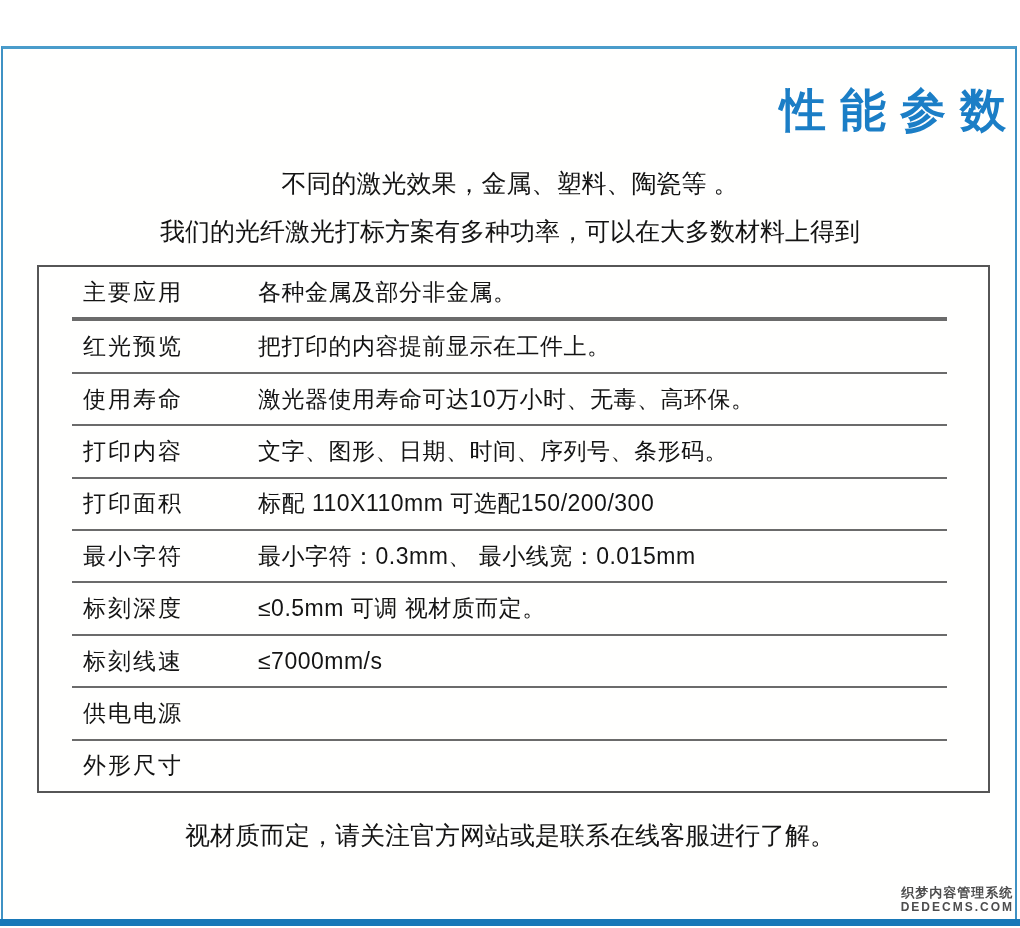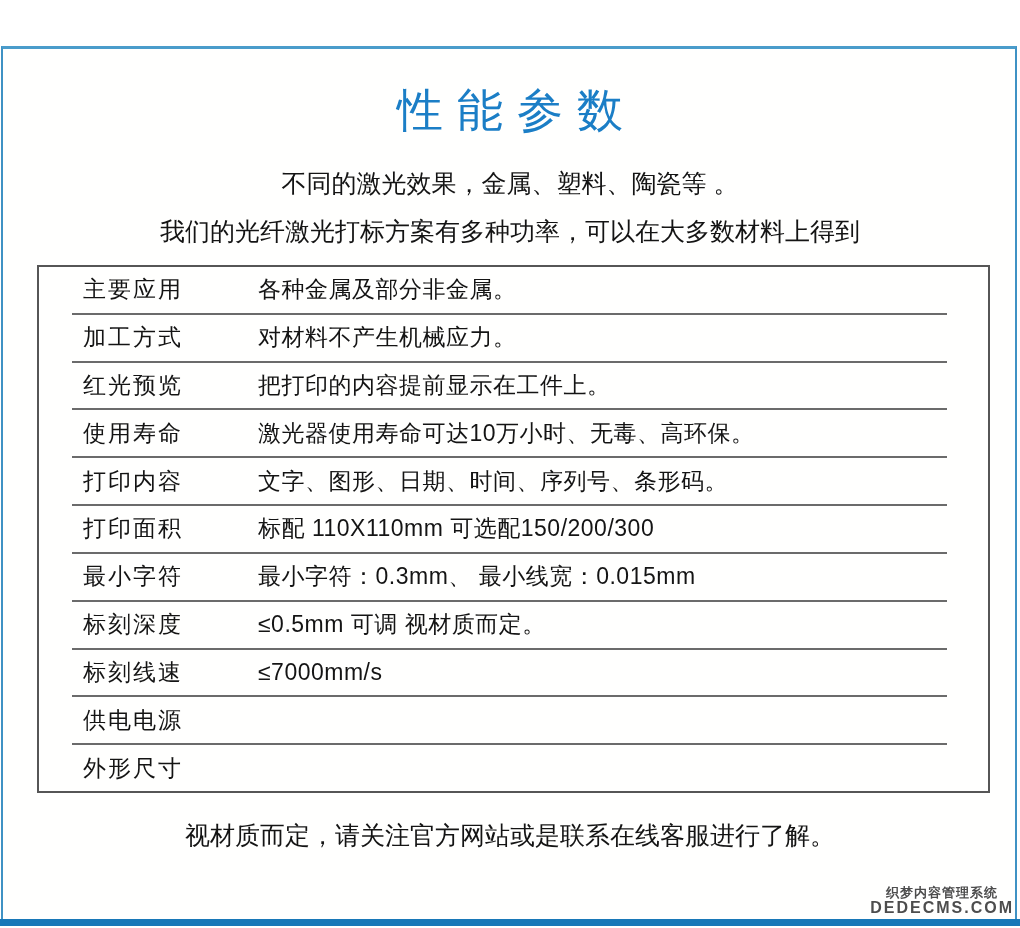--- a/index.html
+++ b/index.html
@@ -23,22 +23,22 @@
 
   
   .bottom-bar {
     position: absolute; left: 0; right: 0; bottom: 2px; height: 7px;
     background: #1878b8;
     z-index: 2;
   }
 
   .page-title {
     position: absolute; top: 80px; left: 0; right: 0;
-    text-align: center;
-    font-size: 46px; font-weight: normal;
+    text-align: right;
+    font-size: 46px; font-weight: bold;
     color: #1b7ec6;
     letter-spacing: 14px; padding-left: 14px;
     z-index: 1;
   }
 
   .intro {
     position: absolute; top: 159px; left: 0; right: 0;
     text-align: center;
     font-size: 25px; line-height: 48px;
     color: #141414;
@@ -89,21 +89,21 @@
   .watermark {
     position: absolute; right: 6px; bottom: 13px;
     text-align: center;
     font-weight: bold; color: #4d4d4d;
     text-shadow: -1px -1px 0 #ffffff, 1px -1px 0 #ffffff,
                  -1px 1px 0 #ffffff, 1px 1px 0 #ffffff;
     line-height: 15px;
     z-index: 3;
   }
   .watermark .wm-line1 { font-size: 13px; letter-spacing: 1px; }
-  .watermark .wm-line2 { font-size: 16px; letter-spacing: 2px; }
+  .watermark .wm-line2 { font-size: 12px; letter-spacing: 2px; }
 </style>
 </head>
 <body>
 
 <div class="page">
 
   <div class="frame"></div>
 
   <div class="page-title">性能参数</div>
 
@@ -113,24 +113,20 @@
   </div>
 
   <div class="spec-table">
 
     <div class="spec-row">
       <span class="spec-label">主要应用</span>
       <span class="spec-value">各种金属及部分非金属。</span>
     </div>
     <div class="row-divider"></div>
 
-    <div class="spec-row">
-      <span class="spec-label">加工方式</span>
-      <span class="spec-value">对材料不产生机械应力。</span>
-    </div>
     <div class="row-divider"></div>
 
     <div class="spec-row">
       <span class="spec-label">红光预览</span>
       <span class="spec-value">把打印的内容提前显示在工件上。</span>
     </div>
     <div class="row-divider"></div>
 
     <div class="spec-row">
       <span class="spec-label">使用寿命</span>

